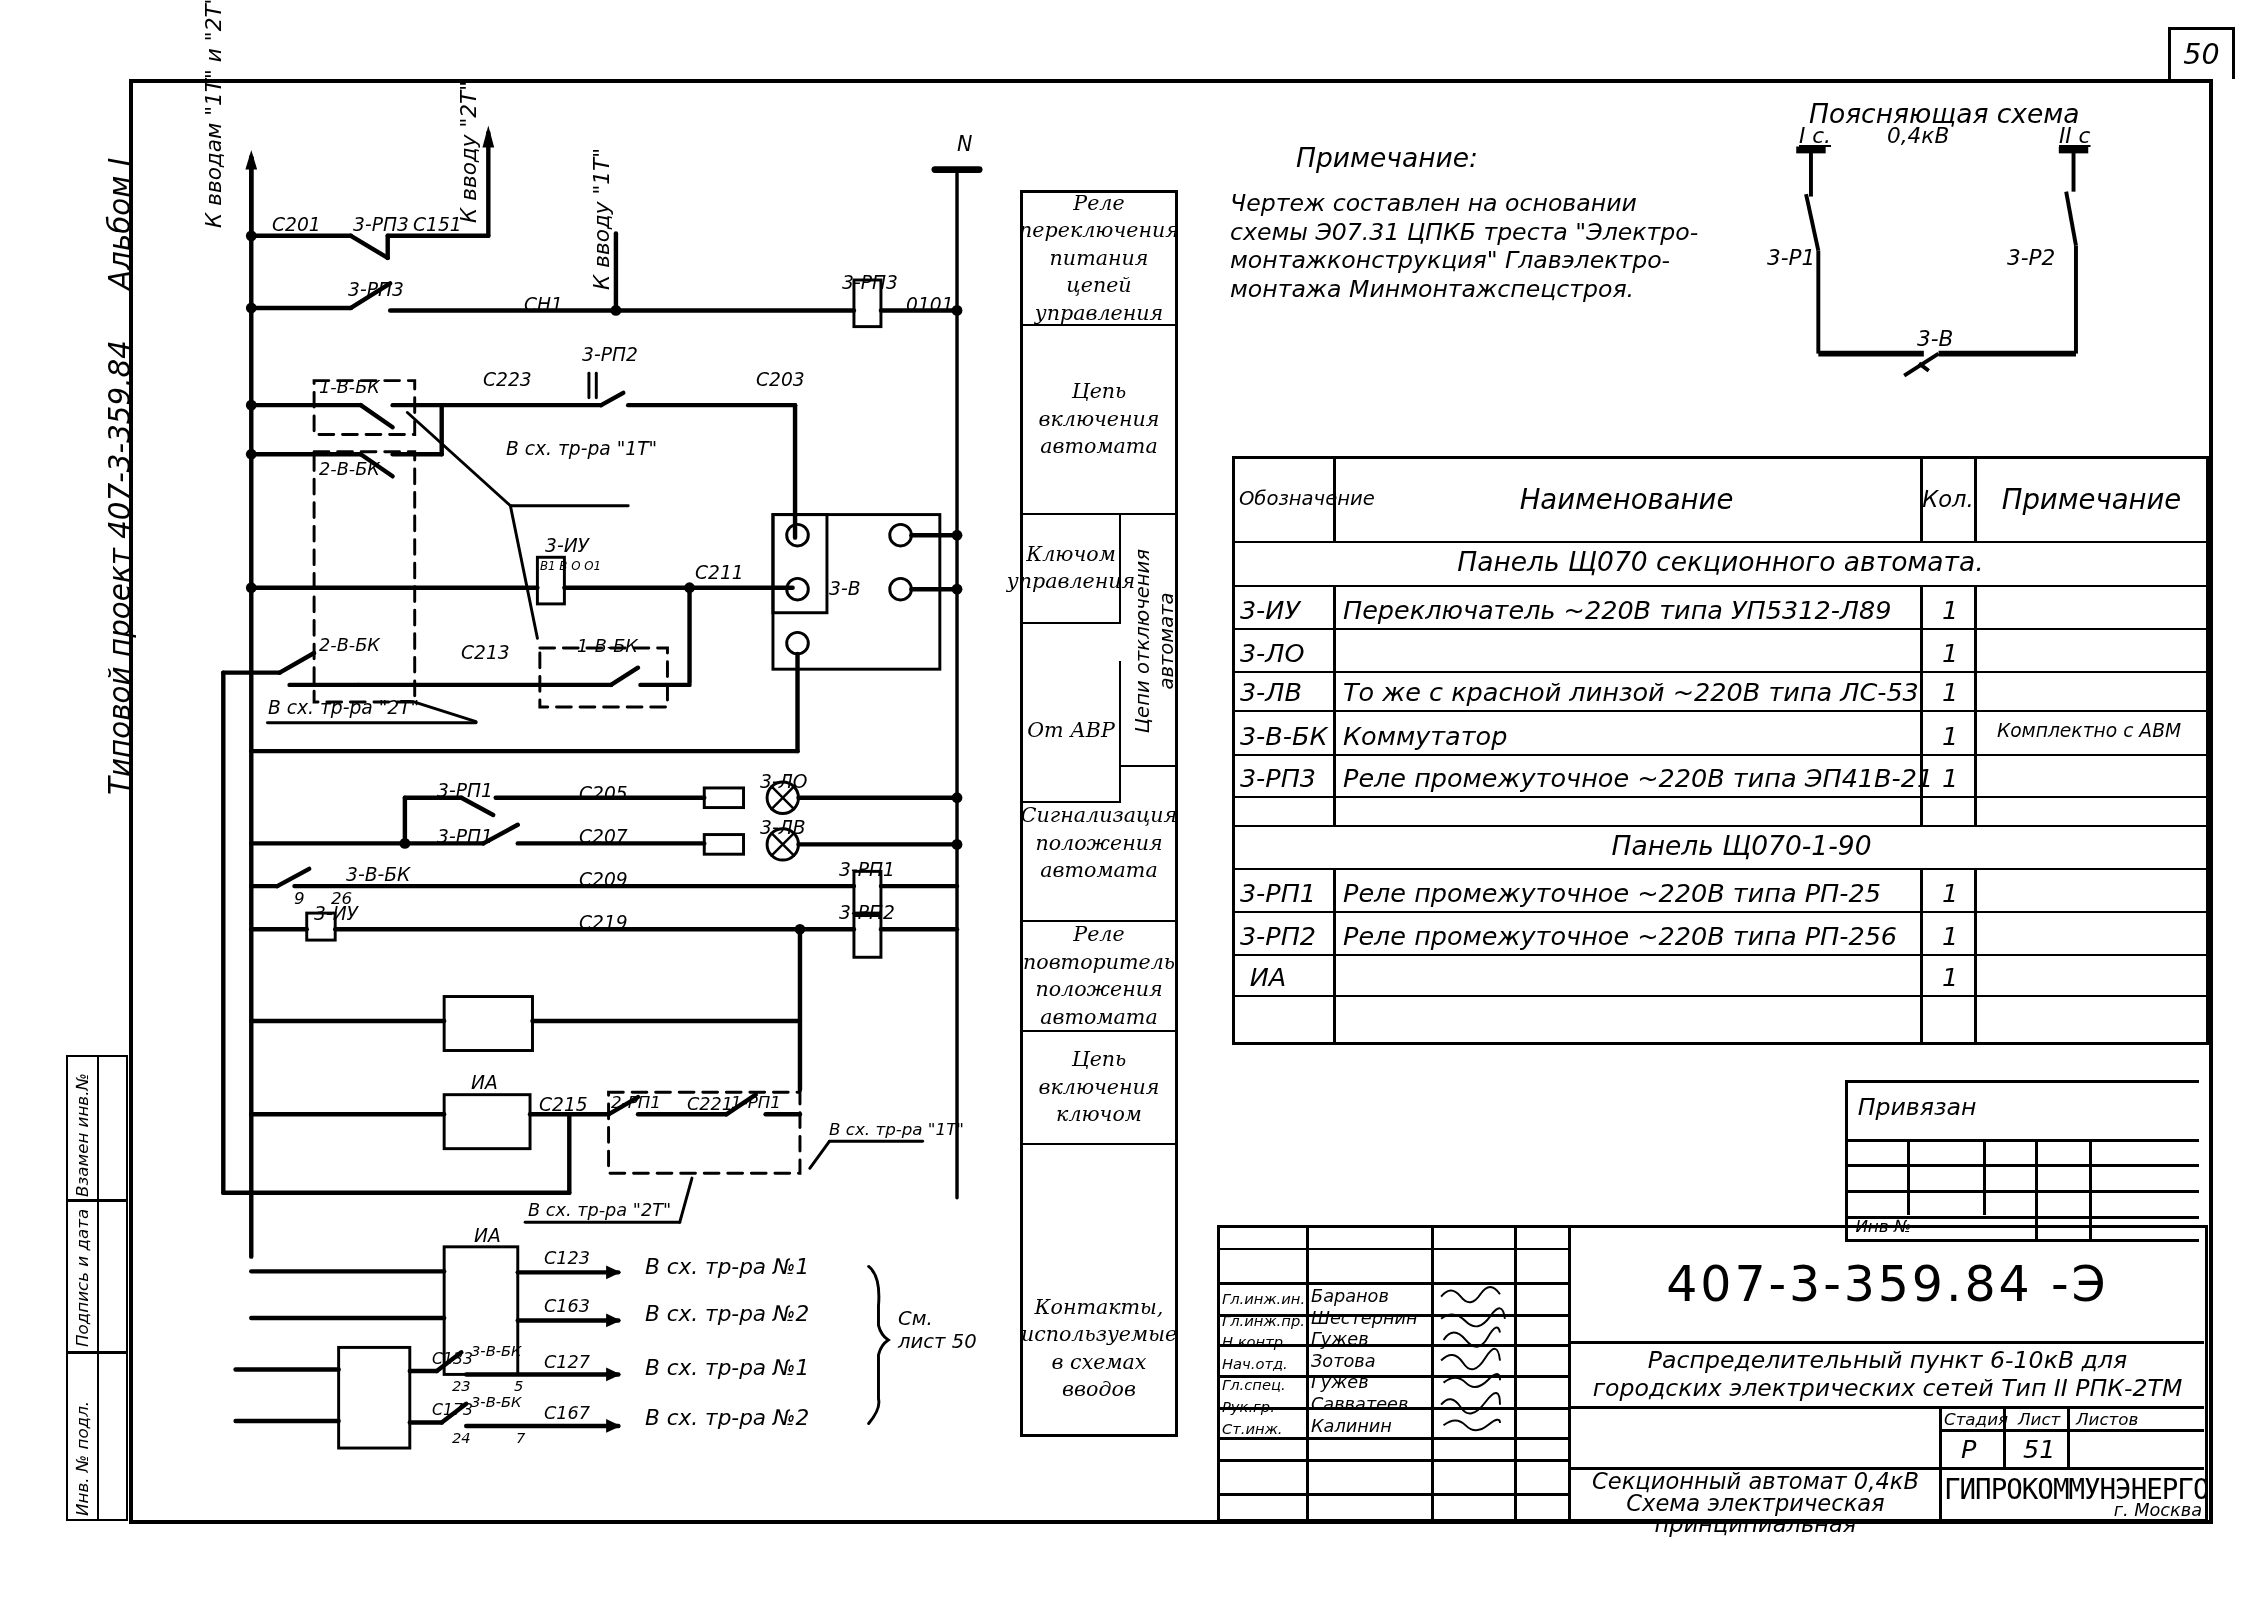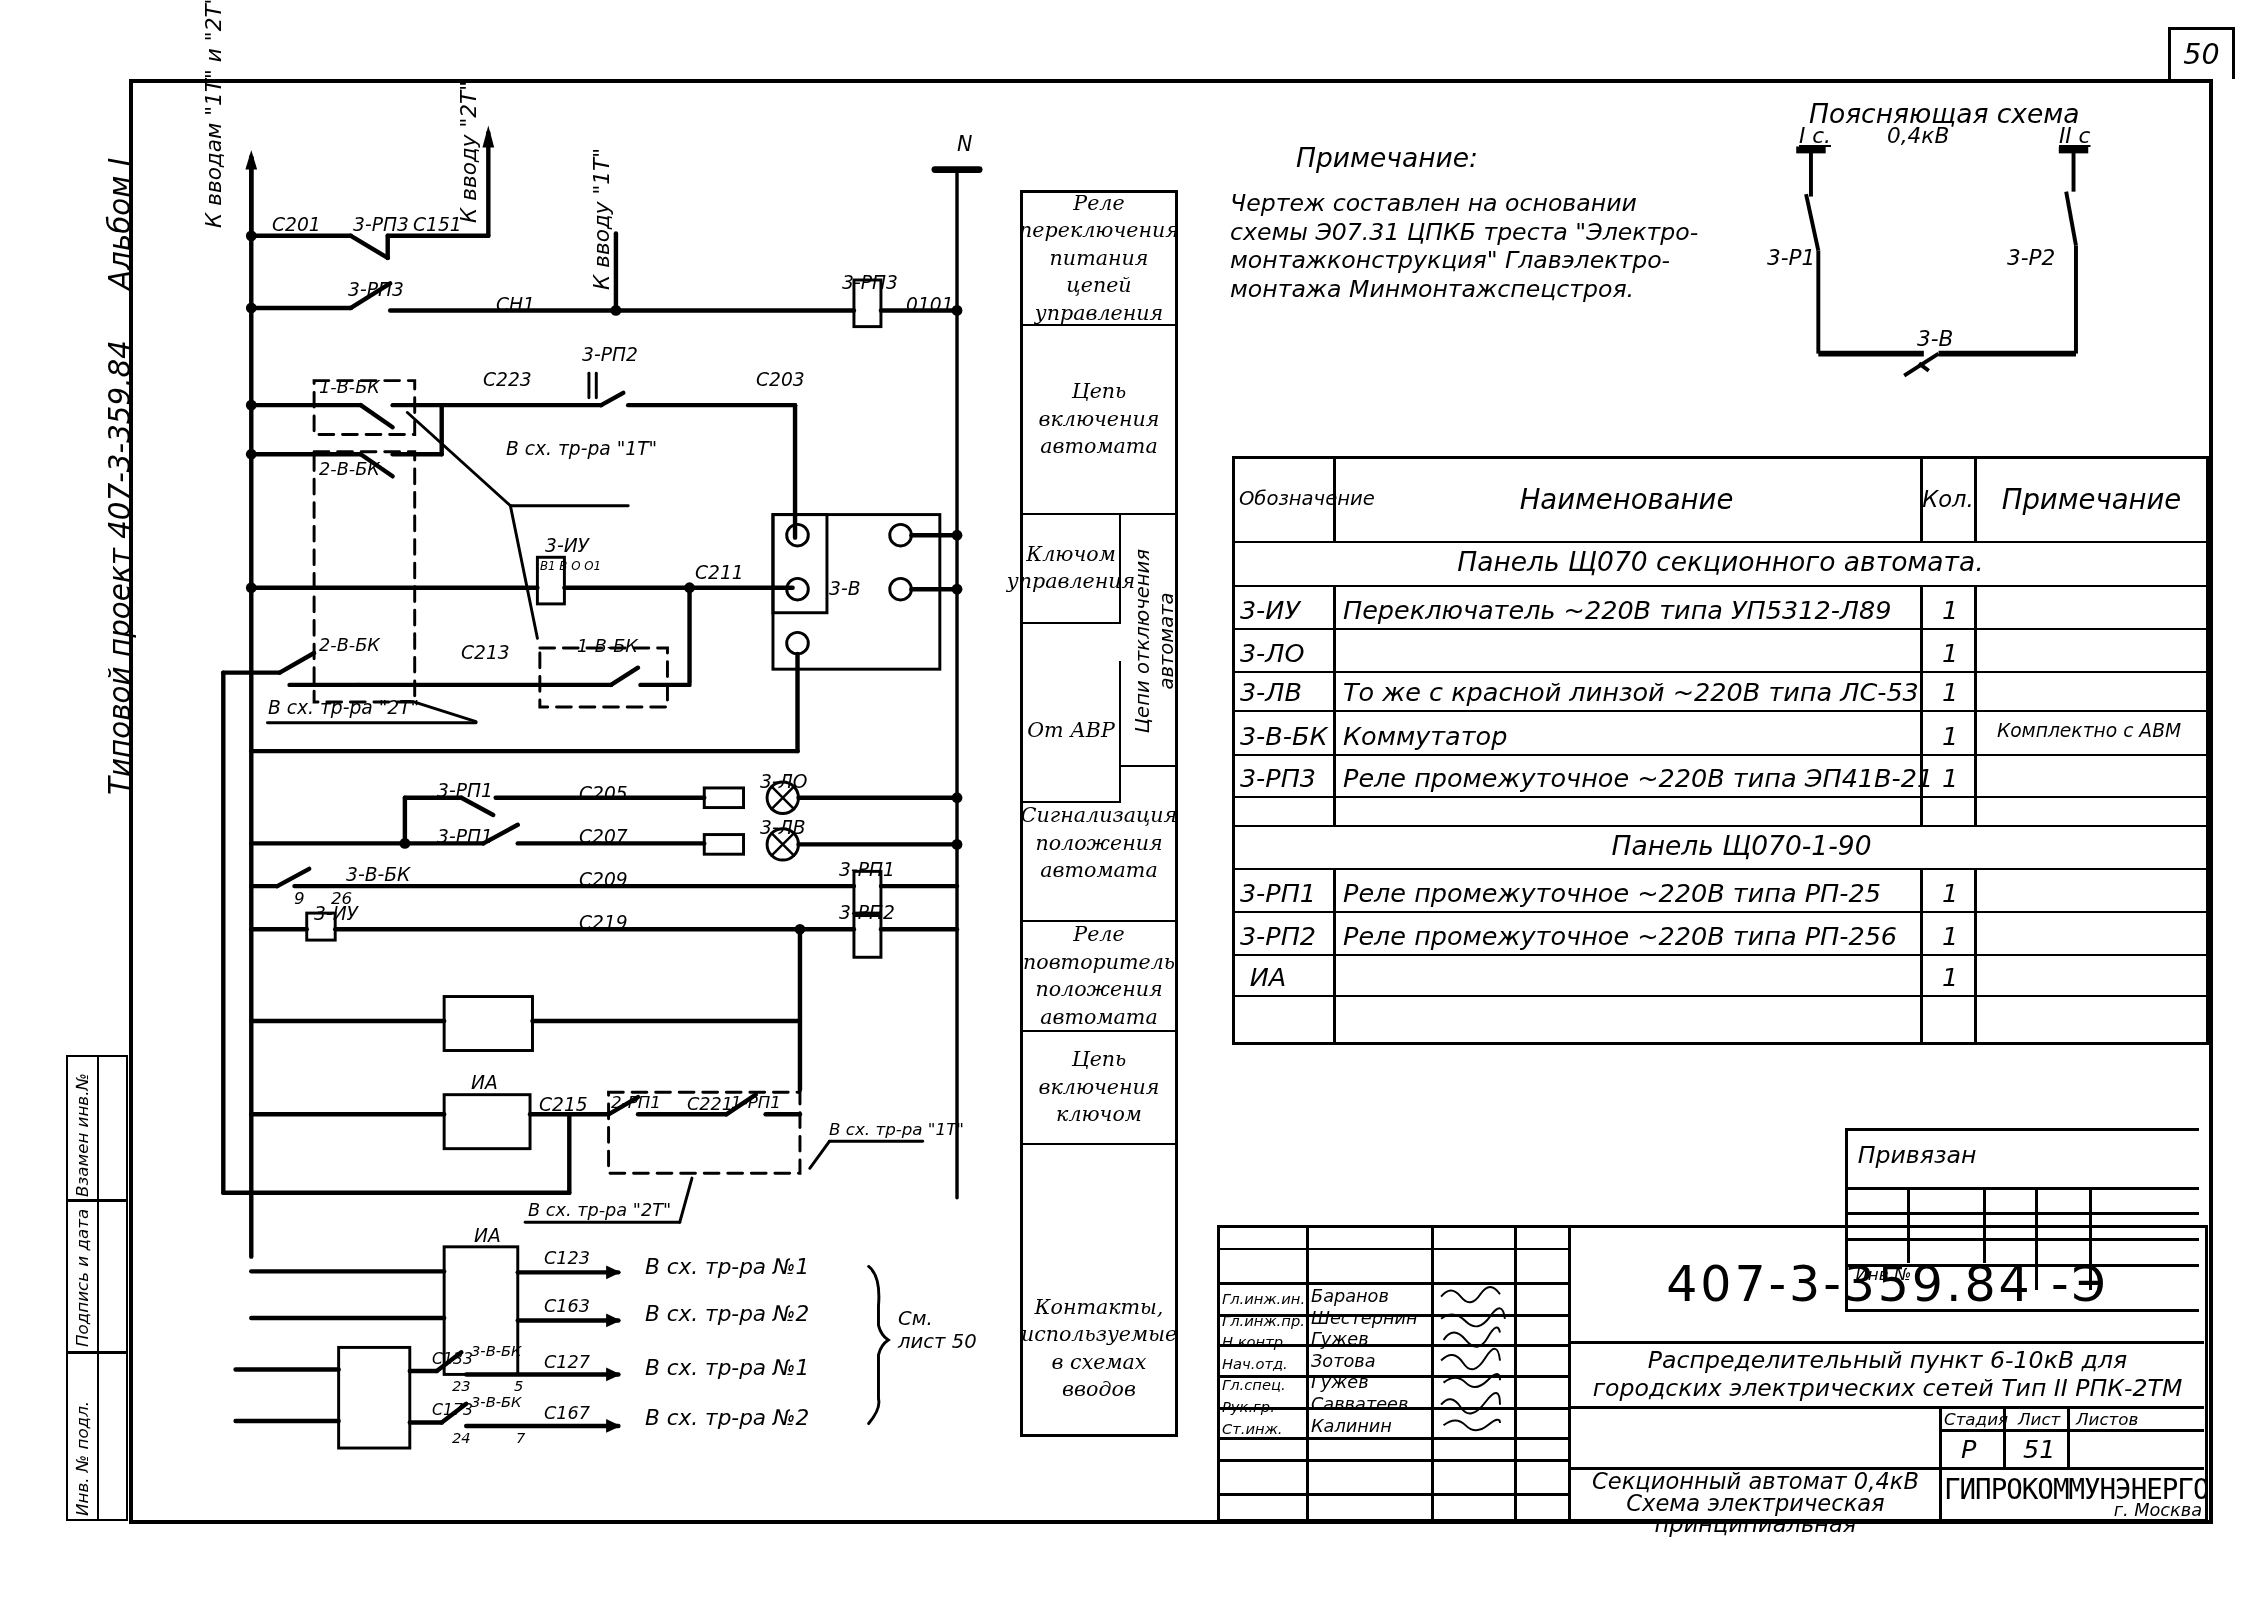--- a/index.html
+++ b/index.html
@@ -15,21 +15,21 @@
   .side-rot{position:absolute;transform:rotate(-90deg);transform-origin:left top;white-space:nowrap;font-style:italic;}
   
   #legend{left:1020px;top:190px;width:158px;height:1247px;border:3.4px solid #000;box-sizing:border-box;}
   .lg-cell{position:absolute;left:0;width:100%;border-bottom:2.5px solid #000;box-sizing:border-box;display:flex;align-items:center;justify-content:center;text-align:center;font-size:20.6px;line-height:27.5px;font-style:italic;font-family:"DejaVu Serif",serif;}
   
   #spec{left:1232px;top:456px;width:977px;height:589px;border:3.9px solid #000;box-sizing:border-box;}
   .sp-row{position:absolute;left:0;right:0;border-bottom:2.5px solid #000;}
   .sp-c{position:absolute;top:0;bottom:0;font-style:italic;font-size:25.5px;display:flex;align-items:flex-end;padding-bottom:2.9px;box-sizing:border-box;}
   .vline{position:absolute;width:2.5px;background:#000;}
   
-  #privyazan{left:1845px;top:1128px;width:354px;height:184px;border:3.4px solid #000;border-right:none;box-sizing:border-box;}
+  #privyazan{left:1845px;top:1080px;width:354px;height:162px;border:3.4px solid #000;border-right:none;box-sizing:border-box;}
   #stamp{left:1217px;top:1225px;width:991px;height:297px;border:3.9px solid #000;box-sizing:border-box;}
   .hl{position:absolute;height:2.5px;background:#000;}
   .vl{position:absolute;width:2.5px;background:#000;}
 </style>
 </head>
 <body>
 
 <div id="sheet-no" class="abs">50</div>
 
 <div id="frame" class="abs"></div>
@@ -231,21 +231,21 @@
   </g>
 </svg>
 
 <div class="side-rot" style="left:201px;top:228px;font-size:21.6px;">К вводам "1Т" и "2Т"</div>
 <div class="side-rot" style="left:456px;top:223px;font-size:21.6px;">К вводу "2Т"</div>
 <div class="side-rot" style="left:589px;top:290px;font-size:21.6px;">К вводу "1Т"</div>
 <div class="t" style="left:957px;top:132px;font-size:20.6px;">N</div>
 
 <div class="t" style="left:272px;top:214px;font-size:18.7px;">C201</div>
 <div class="t" style="left:413px;top:214px;font-size:18.7px;">C151</div>
-<div class="t" style="left:496px;top:294px;font-size:18.7px;">CH1</div>
+<div class="t" style="left:524px;top:294px;font-size:18.7px;">CH1</div>
 <div class="t" style="left:906px;top:294px;font-size:18.7px;">0101</div>
 <div class="t" style="left:483px;top:369px;font-size:18.7px;">C223</div>
 <div class="t" style="left:756px;top:369px;font-size:18.7px;">C203</div>
 <div class="t" style="left:695px;top:562px;font-size:18.7px;">C211</div>
 <div class="t" style="left:461px;top:642px;font-size:18.7px;">C213</div>
 <div class="t" style="left:579px;top:783px;font-size:18.7px;">C205</div>
 <div class="t" style="left:579px;top:826px;font-size:18.7px;">C207</div>
 <div class="t" style="left:579px;top:869px;font-size:18.7px;">C209</div>
 <div class="t" style="left:579px;top:912px;font-size:18.7px;">C219</div>
 <div class="t" style="left:539px;top:1094px;font-size:18.7px;">C215</div>

